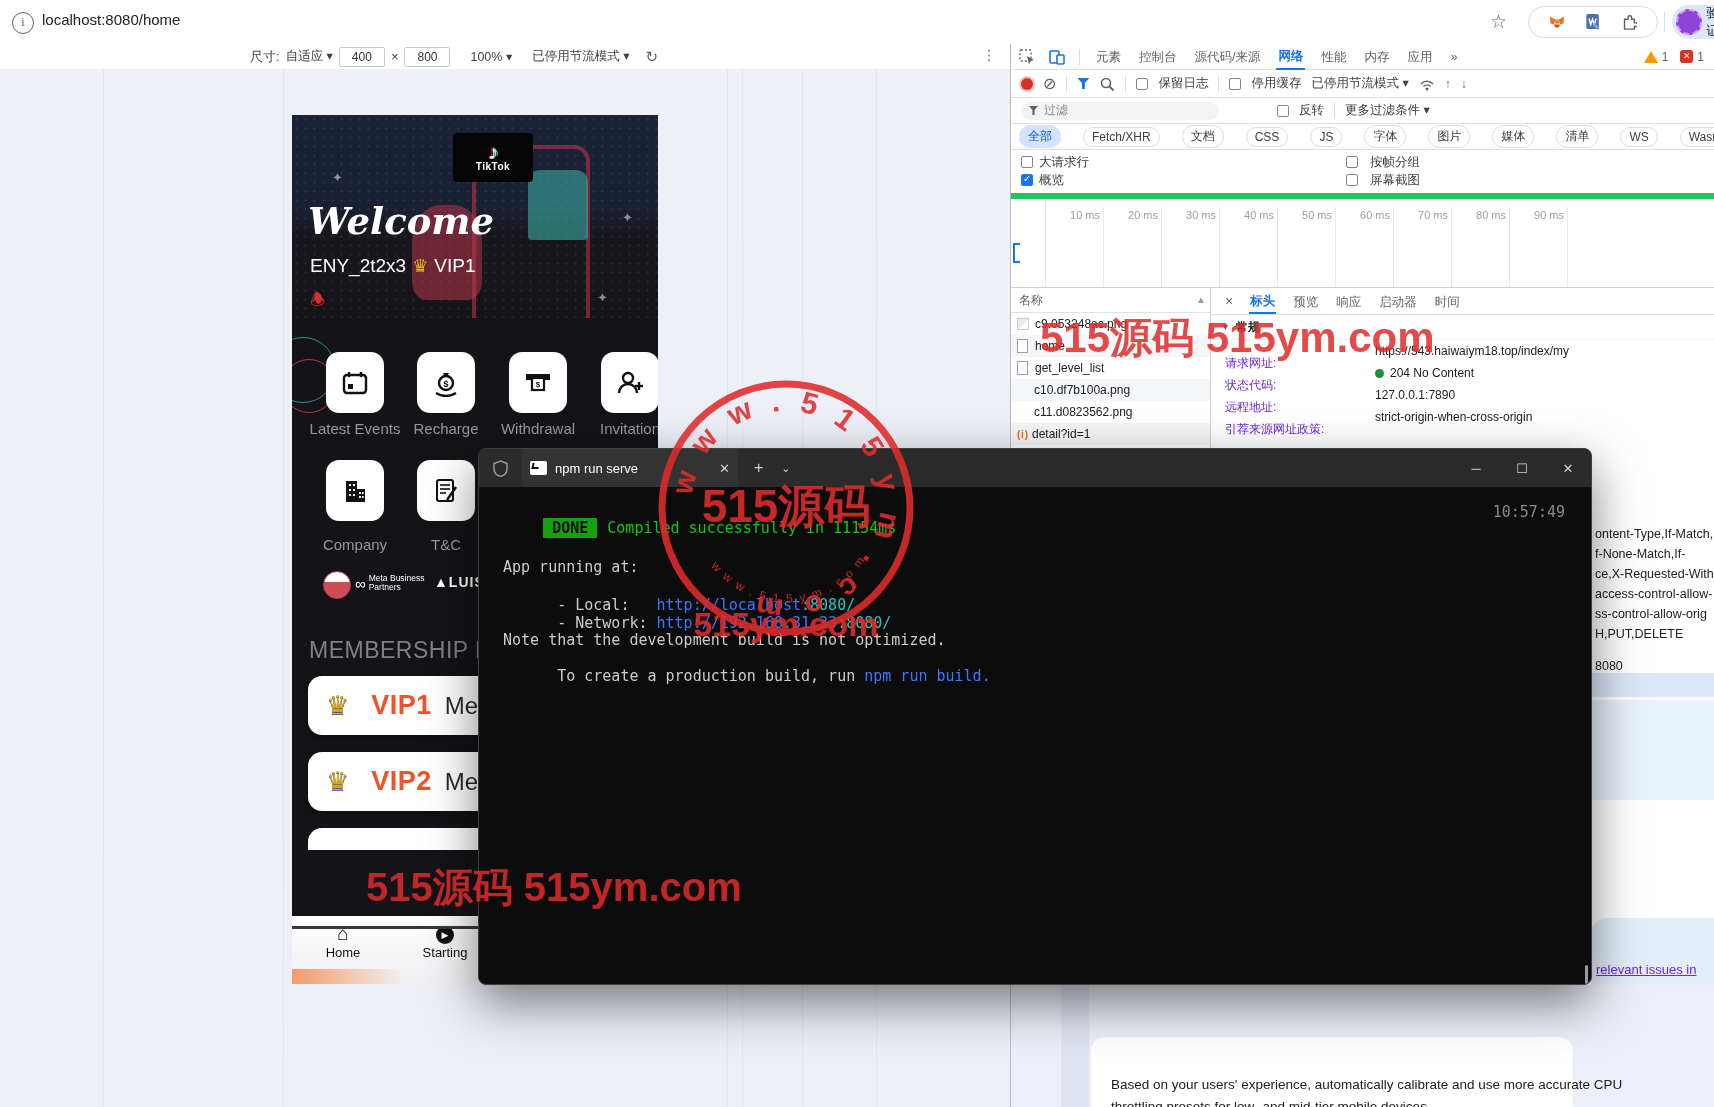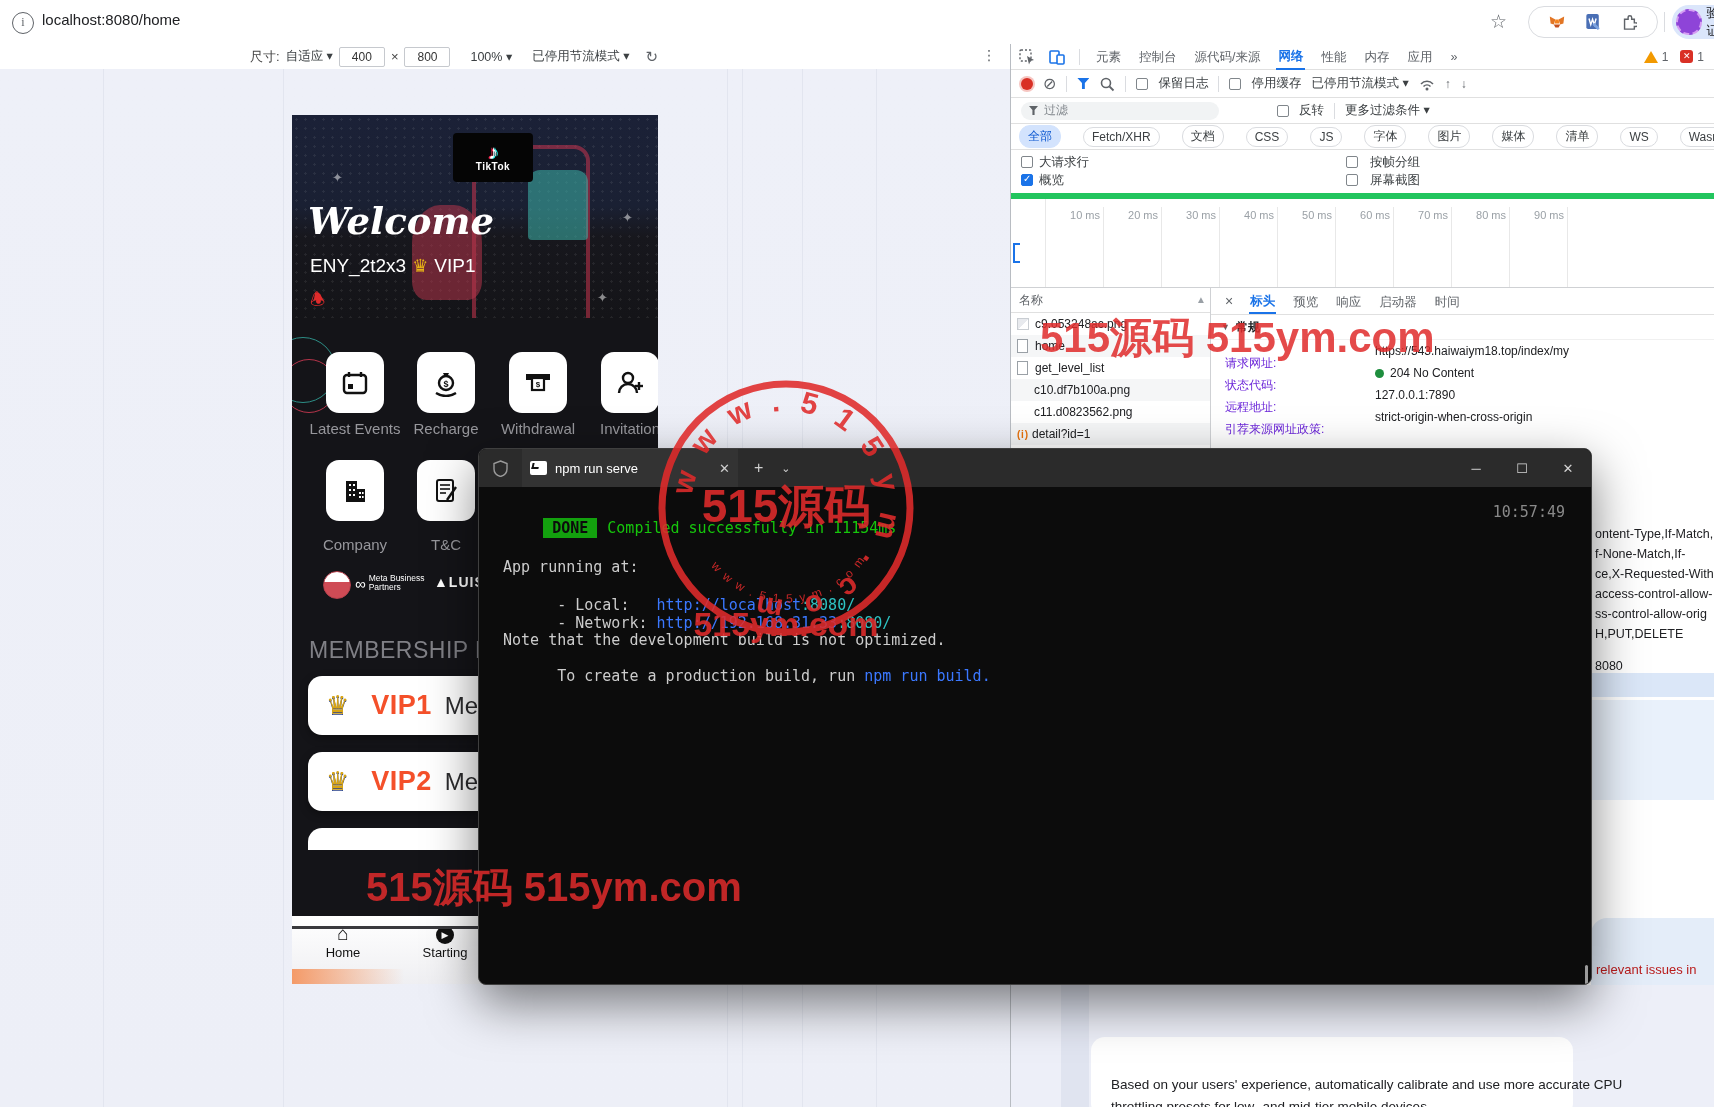--- a/index.html
+++ b/index.html
@@ -127,21 +127,21 @@
   .det-tab{color:#5f6368;font-size:12.5px;padding:4px 1px 2px;white-space:nowrap;}
   .det-tab.active{color:#1a73e8;border-bottom:2px solid #1a73e8;font-weight:bold;}
   .det-section{height:24px;display:flex;align-items:center;gap:6px;padding-left:10px;font-weight:bold;border-bottom:1px solid #f0f0f0;}
   .det-caret{font-size:9px;color:#5f6368;}
   .det-grid-row{height:22px;display:flex;align-items:center;padding-left:14px;}
   .det-label{width:150px;color:#6d28d9;flex:0 0 auto;margin-top:25px;}
   .det-value{color:#202124;white-space:nowrap;overflow:hidden;}
   .status-dot{display:inline-block;width:9px;height:9px;border-radius:50%;background:#1e8e3e;margin-right:6px;}
   .frag{position:absolute;left:584px;color:#202124;font-size:12.5px;white-space:nowrap;}
   .band{position:absolute;left:580px;right:0;}
-  .issues-note{position:absolute;left:585px;top:918px;color:#b91c1c;font-size:13px;white-space:nowrap;}
+  .issues-note{position:absolute;left:585px;top:918px;color:#6d28d9;font-size:13px;white-space:nowrap;text-decoration:underline;}
   #dt-bottom{position:absolute;left:0;right:0;top:941px;bottom:0;background:#edeff8;}
   .strip{position:absolute;left:50px;top:0;width:28px;height:122px;background:#e0e4f0;}
   .cpu-card{position:absolute;left:80px;top:52px;width:482px;height:80px;background:#fff;border-radius:14px;}
   .cpu-text{position:absolute;left:100px;color:#202124;font-size:13.5px;white-space:nowrap;}
   
   #terminal{left:478px;top:448px;width:1114px;height:537px;background:#0c0c0c;border-radius:8px;
     border:1px solid #3f3f3f;box-shadow:0 18px 50px rgba(0,0,0,.5);box-sizing:border-box;z-index:50;overflow:hidden;}
   #term-titlebar{height:38px;background:#2b2b2b;display:flex;align-items:center;}
   .shield{margin-left:14px;width:15px;height:17px;flex:0 0 auto;}
   .term-tab{margin-left:14px;width:216px;height:38px;background:#333;display:flex;align-items:center;gap:8px;padding:0 8px;box-sizing:border-box;}

